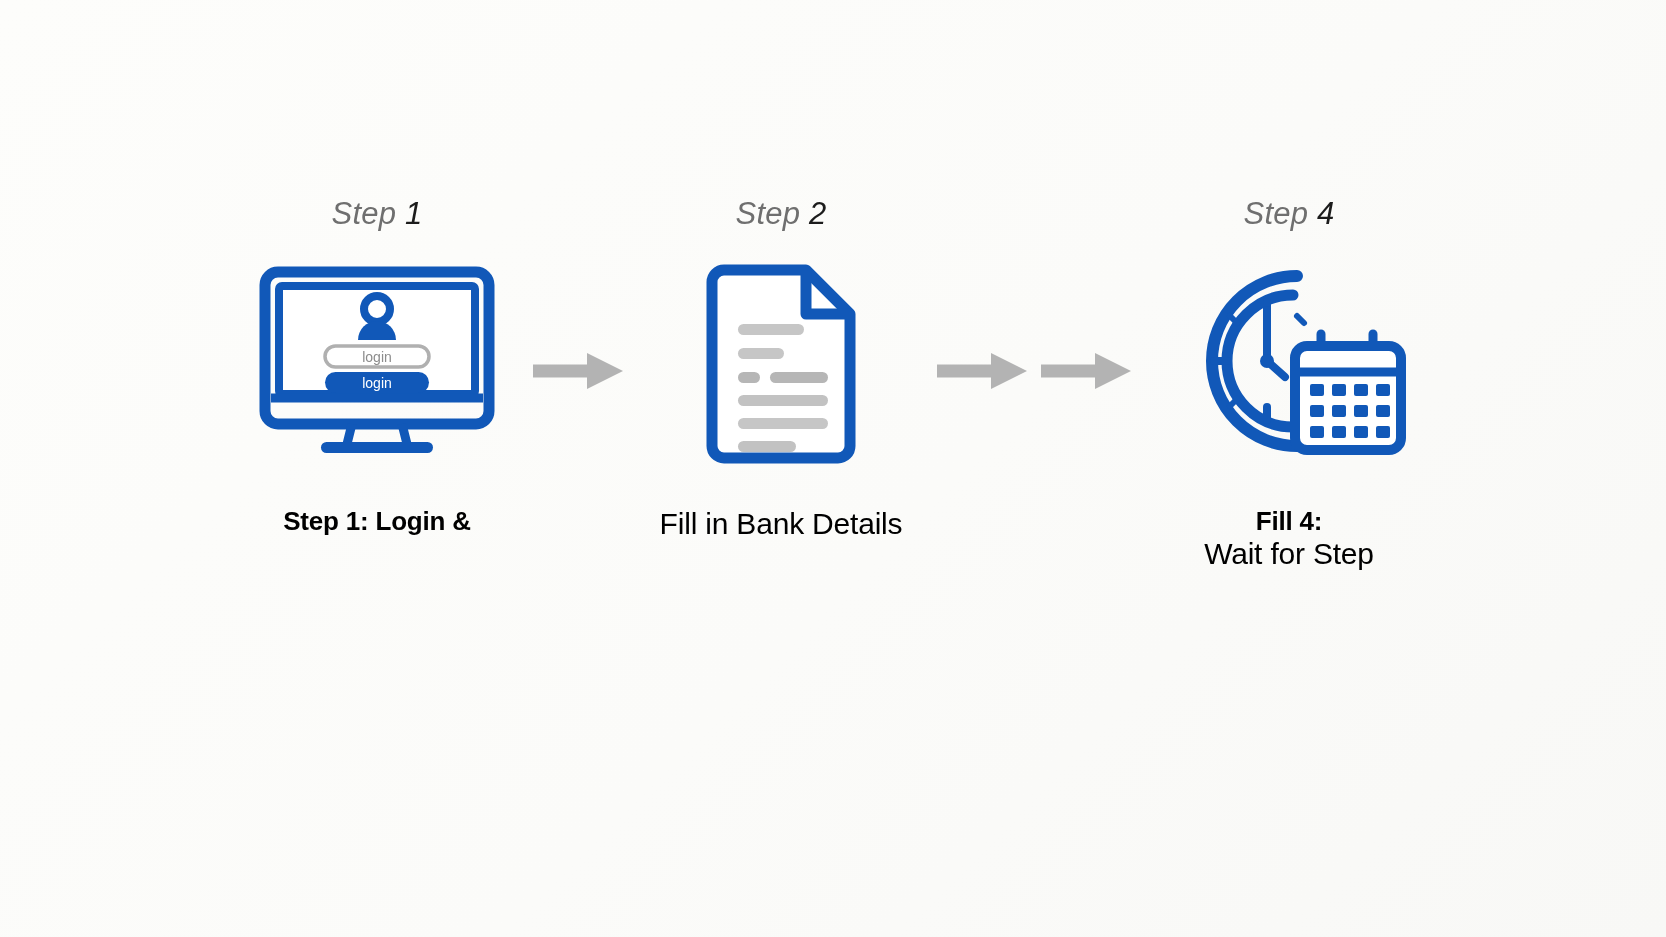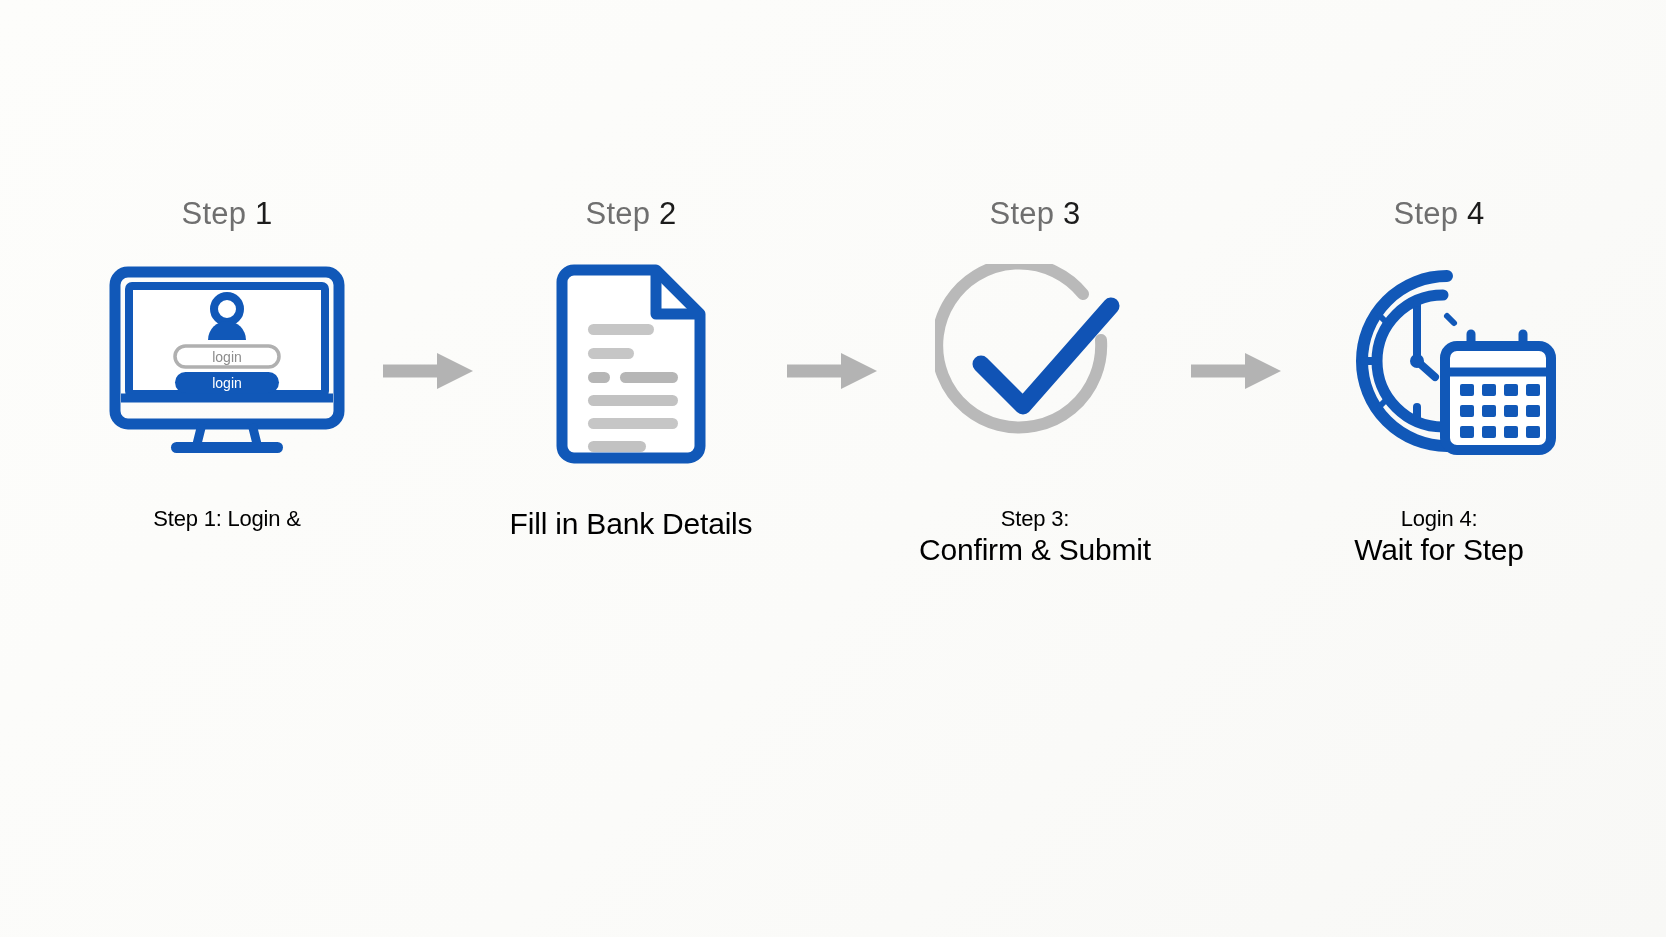--- a/index.html
+++ b/index.html
@@ -42,20 +42,21 @@
     flex: 0 0 auto;
   }
 
   .step-eyebrow {
     font-size: 31px;
     color: #6f6f6f;
     letter-spacing: 0.2px;
     margin-bottom: 32px;
     white-space: nowrap;
     font-weight: 400;
+    font-style: italic;
   }
   .step-eyebrow .num {
     color: #1c1c1c;
     font-weight: 500;
   }
 
   .icon-stage {
     height: 200px;
     width: 260px;
     display: flex;
@@ -63,22 +64,22 @@
   }
 
   .caption {
     margin-top: 42px;
     text-align: center;
     line-height: 1.17;
     color: #000;
   }
   .caption .line1 {
     display: block;
-    font-size: 22px;
-    font-weight: 400;
+    font-size: 26px;
+    font-weight: 700;
     letter-spacing: -0.2px;
     white-space: nowrap;
   }
   .caption .line2 {
     display: block;
     font-size: 30px;
     font-weight: 400;
     letter-spacing: -0.2px;
     white-space: nowrap;
   }
@@ -182,41 +183,20 @@
       </div>
     </div>
 
     <div class="arrow-col">
       <svg class="arrow-svg" width="96" height="44" viewBox="0 0 96 44">
         <path d="M 2 22 L 62 22" stroke="#b3b3b3" stroke-width="13" fill="none"></path>
         <path d="M 56 4 L 92 22 L 56 40 Z" fill="#b3b3b3"></path>
       </svg>
     </div>
 
-    <div class="step-col">
-      <div class="step-eyebrow">
-        <span>Step</span>
-        <span class="num">3</span>
-      </div>
-
-      <div class="icon-stage">
-        <svg width="200" height="200" viewBox="0 0 200 200">
-
-          <path d="M 148 30
-                   A 82 82 0 1 0 166 76" fill="none" stroke="#b9b9b9" stroke-width="12" stroke-linecap="round"></path>
-
-          <path d="M 46 100 L 88 142 L 176 42" fill="none" stroke="#1053b5" stroke-width="17" stroke-linecap="round" stroke-linejoin="round"></path>
-        </svg>
-      </div>
-
-      <div class="caption">
-        <span class="line1">Step 3:</span>
-        <span class="line2">Confirm &amp; Submit</span>
-      </div>
-    </div>
 
     <div class="arrow-col">
       <svg class="arrow-svg" width="96" height="44" viewBox="0 0 96 44">
         <path d="M 2 22 L 62 22" stroke="#b3b3b3" stroke-width="13" fill="none"></path>
         <path d="M 56 4 L 92 22 L 56 40 Z" fill="#b3b3b3"></path>
       </svg>
     </div>
 
     <div class="step-col">
       <div class="step-eyebrow">
@@ -269,19 +249,19 @@
 
             <rect x="141" y="162" width="14" height="12" rx="2"></rect>
             <rect x="163" y="162" width="14" height="12" rx="2"></rect>
             <rect x="185" y="162" width="14" height="12" rx="2"></rect>
             <rect x="207" y="162" width="14" height="12" rx="2"></rect>
           </g>
         </svg>
       </div>
 
       <div class="caption">
-        <span class="line1">Login 4:</span>
+        <span class="line1">Fill 4:</span>
         <span class="line2">Wait for Step</span>
       </div>
     </div>
 
   </div>
 </div>
 
 </body></html>

